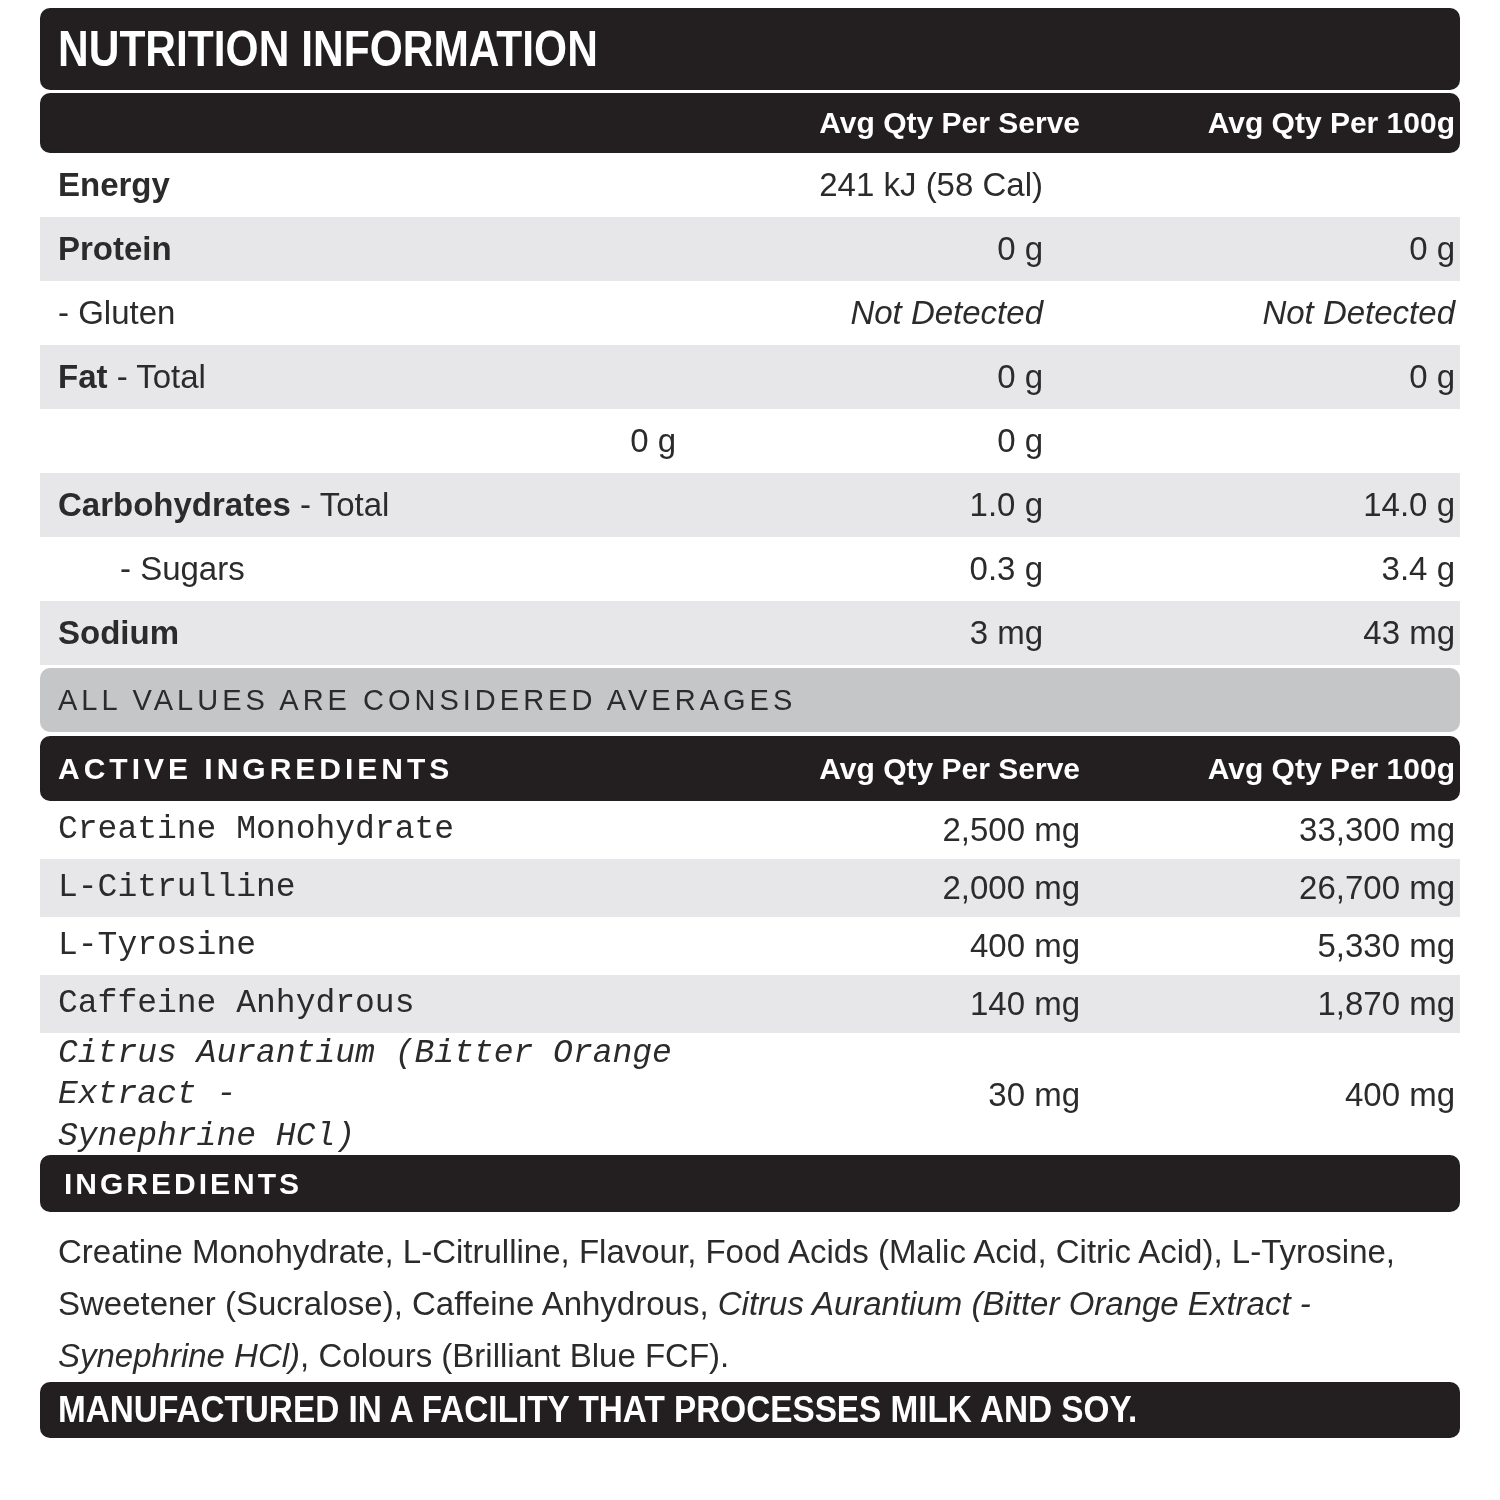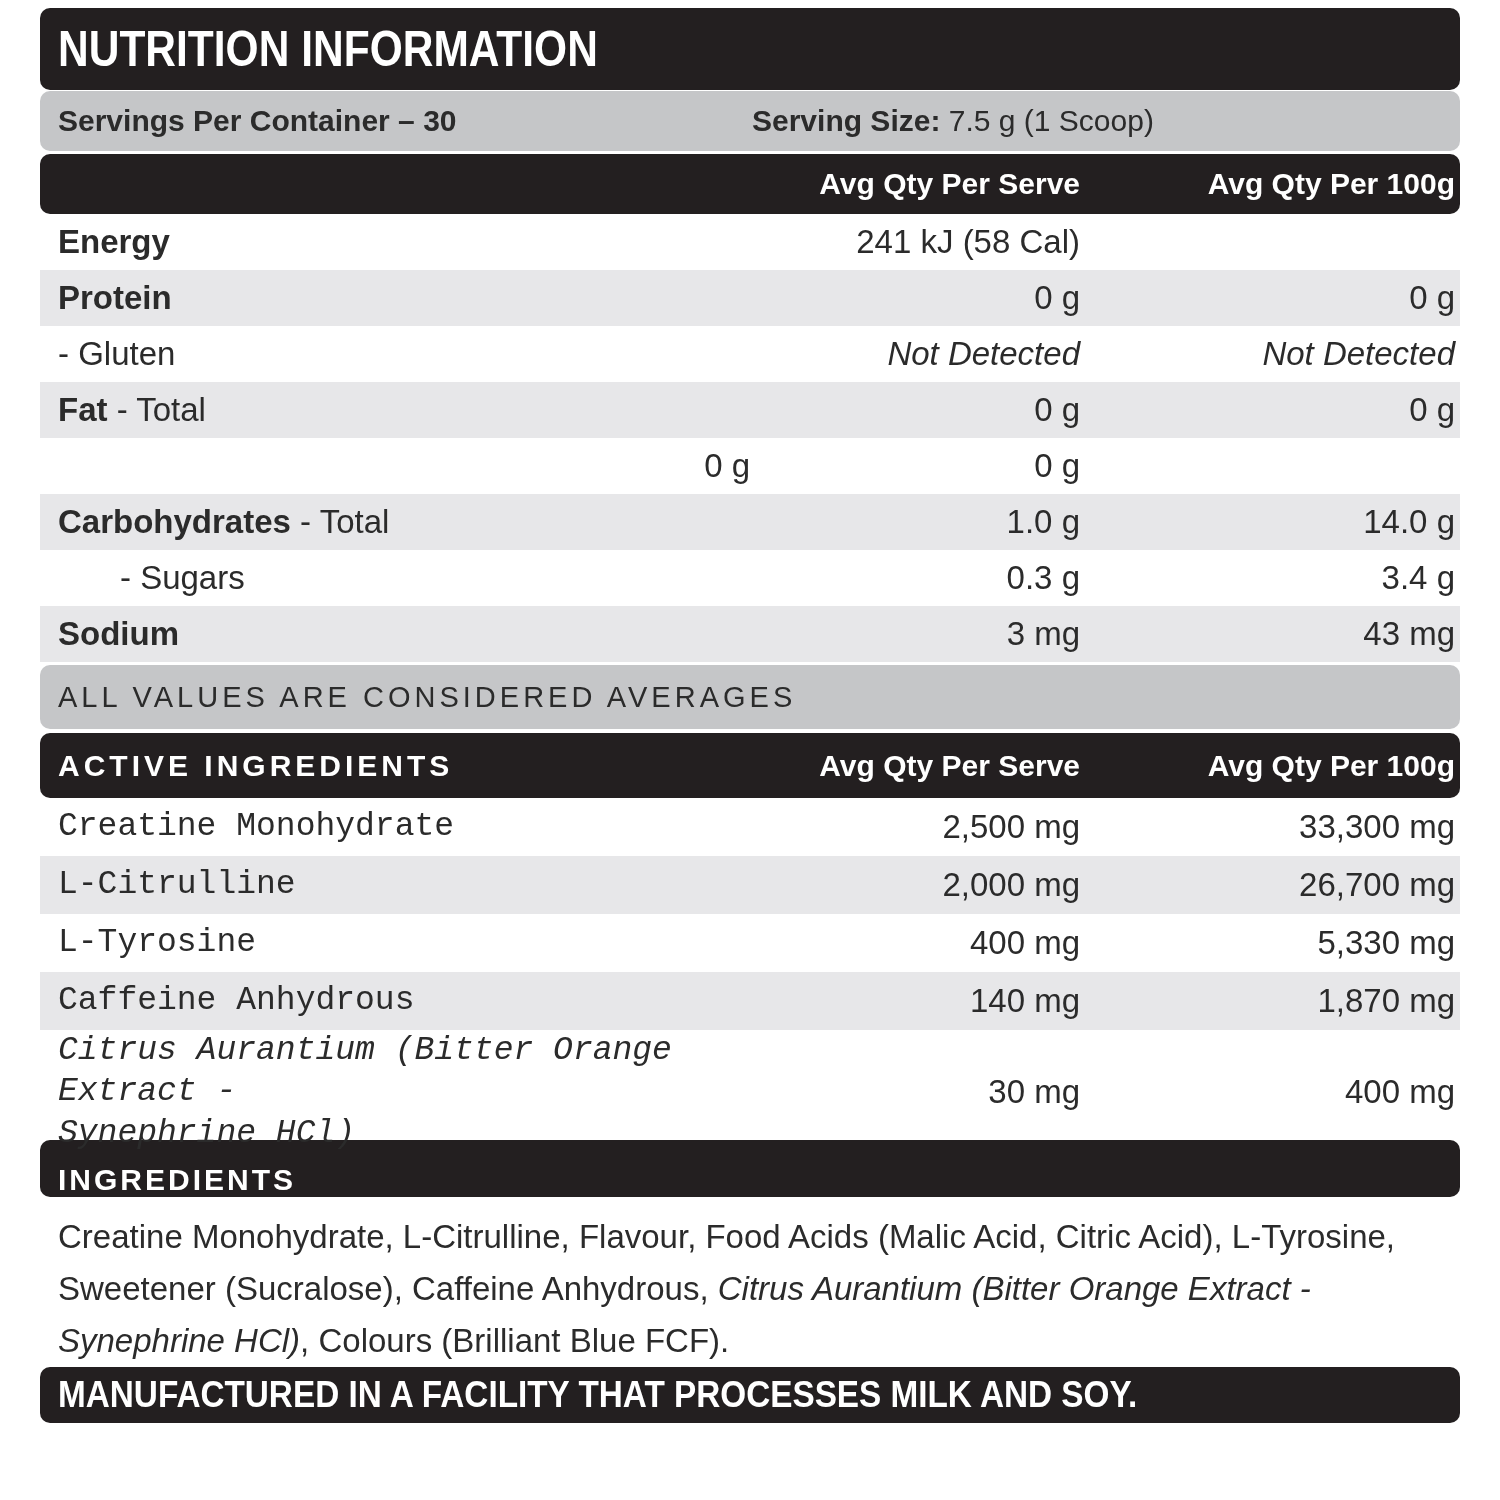--- a/index.html
+++ b/index.html
@@ -27,64 +27,57 @@
   .servings-per{font-weight:bold;}
   .serving-size{position:absolute;left:712px;}
   .serving-size .lbl{font-weight:bold;}
 
   .grid{display:grid;grid-template-columns:1fr 330px 375px;align-items:center;
     padding:0 5px 0 18px;}
   .val{text-align:right;}
 
   .colheader-band{height:60px;margin-top:3px;font-weight:bold;font-size:30px;}
 
-  .row{height:56px;font-size:33px;background:var(--white);}
+  .row{height:64px;font-size:33px;background:var(--white);gap:37px;}
   .row.shade{background:var(--stripe);}
   .row .nm b{font-weight:bold;}
   .row.indent .nm{padding-left:62px;}
   .row.italic-vals .val{font-style:italic;}
 
   .averages-band{height:64px;margin-top:3px;display:flex;align-items:center;
     padding-left:18px;font-size:29px;letter-spacing:4px;}
 
   .active-header{height:65px;margin-top:4px;font-size:30px;font-weight:bold;}
   .active-header .nm{letter-spacing:4px;}
 
   .arow{height:58px;font-size:33px;background:var(--white);}
   .arow.shade{background:var(--stripe);}
   .arow.tall{height:108px;}
   .arow.italic .nm{font-style:italic;}
   .arow .nm{white-space:pre-line;line-height:1.25;font-family:Liberation Mono, monospace;}
 
-  .ingredients-header{height:57px;margin-top:2px;display:flex;align-items:flex-end;
-    padding-left:18px;font-size:30px;font-weight:bold;letter-spacing:3px;}
+  .ingredients-header{height:57px;margin-top:14px;display:flex;align-items:center;
+    padding-left:24px;font-size:30px;font-weight:bold;letter-spacing:3px;}
 
   .ingredients-text{margin:14px 0 0 18px;width:1345px;font-size:33px;line-height:52px;}
   .ingredients-text .it{font-style:italic;}
 
   .footer-band{height:56px;display:flex;align-items:center;padding-left:18px;}
   .footer-band .ftr{font-size:37px;font-weight:bold;transform:scaleX(0.9);
     transform-origin:left center;white-space:nowrap;}
 </style>
 </head>
 <body>
 
 <div class="label">
 
   <div class="band band-black title-band">
     <span class="title">NUTRITION INFORMATION</span>
   </div>
 
-  <div class="band band-gray servings-band">
-    <span class="servings-per">Servings Per Container – 30</span>
-    <span class="serving-size">
-      <span class="lbl">Serving Size:</span>
-      <span>7.5 g (1 Scoop)</span>
-    </span>
-  </div>
 
   <div class="band band-black colheader-band grid">
     <span class="nm"></span>
     <span class="val">Avg Qty Per Serve</span>
     <span class="val">Avg Qty Per 100g</span>
   </div>
 
   <div id="nutrition-rows">
   <div class="row grid">
     <span class="nm"><b>Energy</b><span class="rest"></span></span>

